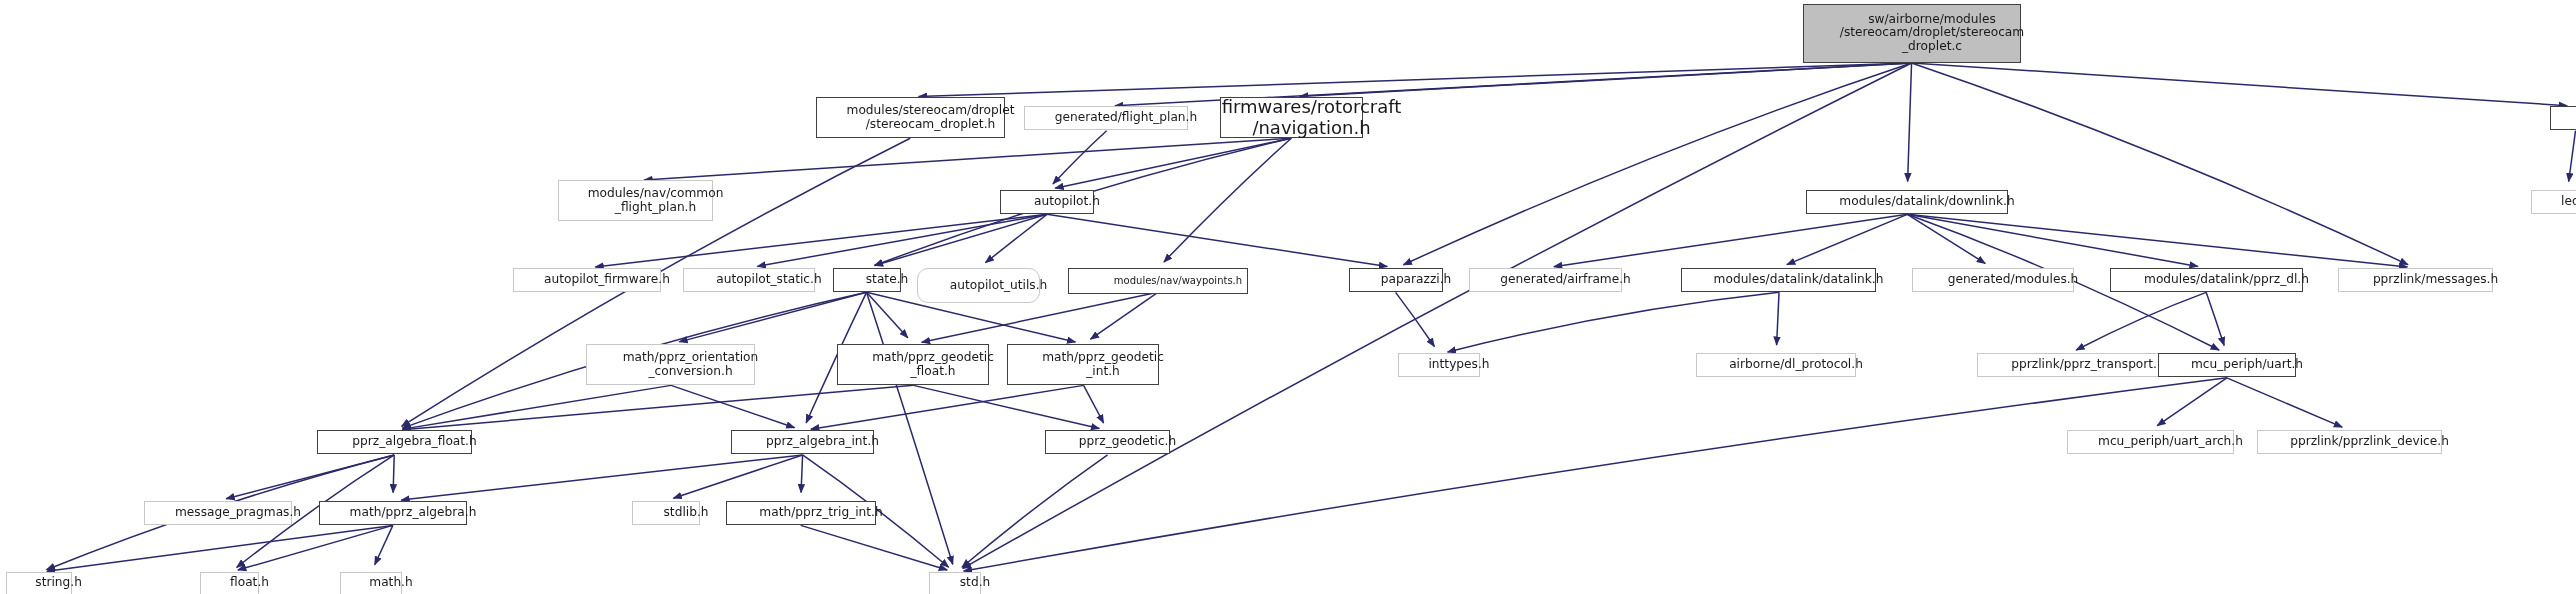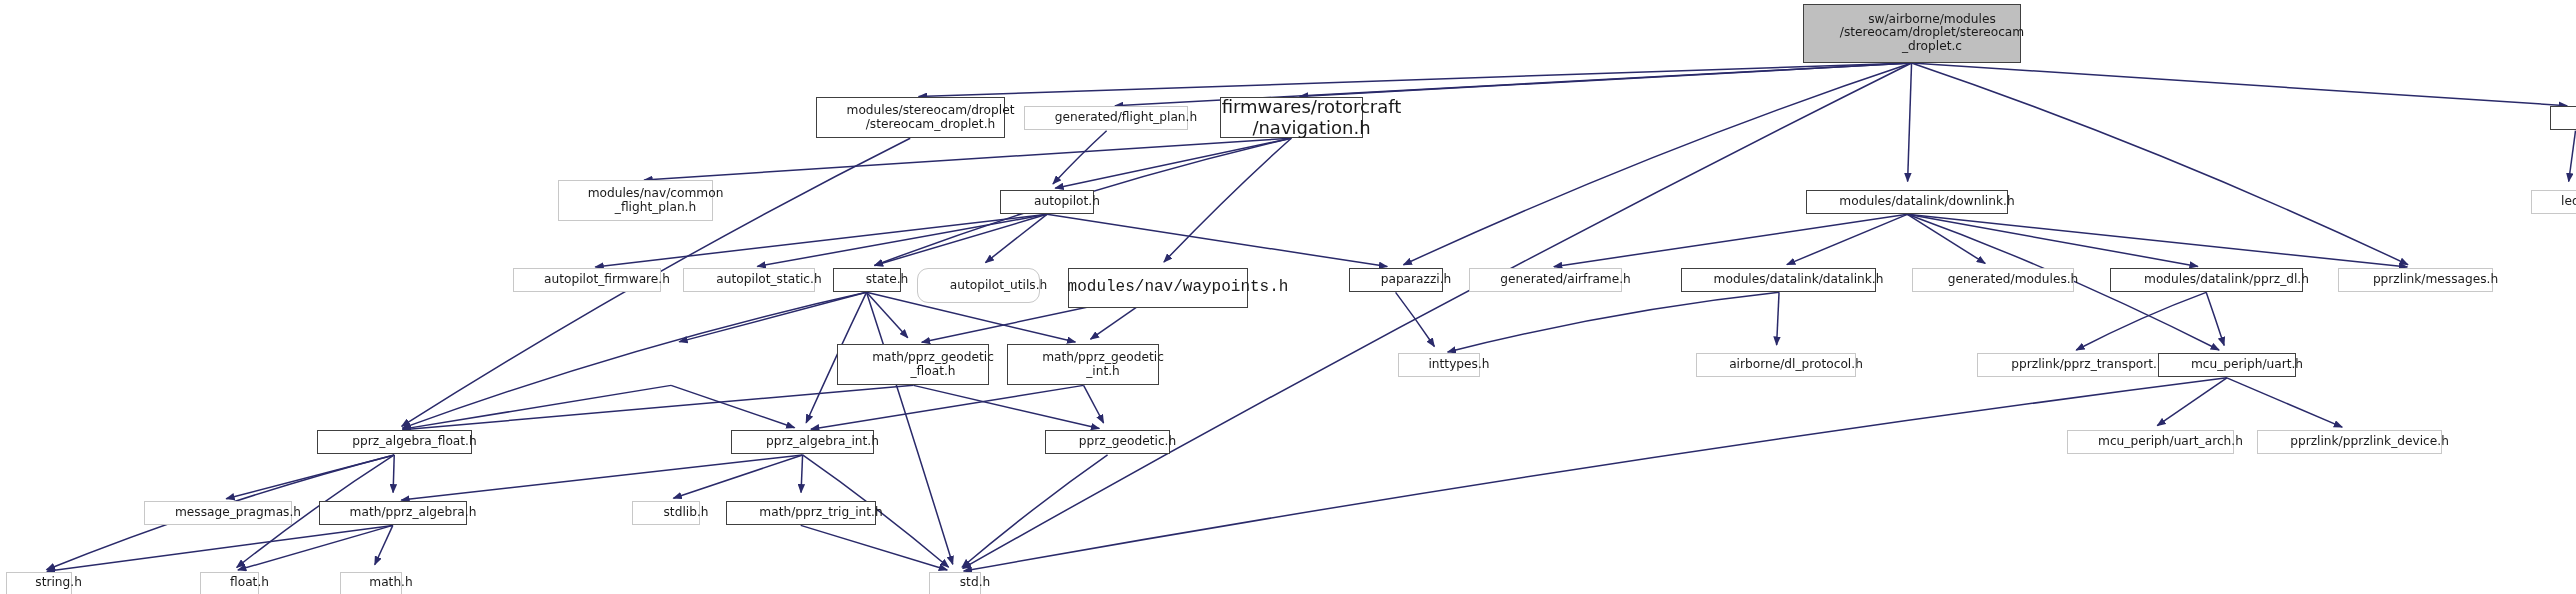--- a/index.html
+++ b/index.html
@@ -98,27 +98,29 @@
     <div class="node solid" style="left: 2550px; top: 106px; width: 52px; height: 24.4px; font-size: 12.2px;">led.h</div>
     <div class="node " style="left: 2531px; top: 190px; width: 73px; height: 24.4px; font-size: 12.2px;">led_hw.h</div>
     <div class="node " style="left: 558px; top: 180px; width: 155px; height: 41px; font-size: 12.2px;">modules/nav/common
 _flight_plan.h</div>
     <div class="node solid" style="left: 1000px; top: 190px; width: 94px; height: 24.4px; font-size: 12.2px;">autopilot.h</div>
     <div class="node solid" style="left: 1806px; top: 190px; width: 202px; height: 24.4px; font-size: 12.2px;">modules/datalink/downlink.h</div>
     <div class="node " style="left: 513px; top: 268px; width: 148px; height: 24.4px; font-size: 12.2px;">autopilot_firmware.h</div>
     <div class="node " style="left: 683px; top: 268px; width: 132px; height: 24.4px; font-size: 12.2px;">autopilot_static.h</div>
     <div class="node solid" style="left: 833px; top: 268px; width: 68px; height: 24.4px; font-size: 12.2px;">state.h</div>
     <div class="node " style="left: 917px; top: 268px; width: 123px; height: 35px; font-size: 12.2px; border-radius: 11px;">autopilot_utils.h</div>
-    <div class="node solid" style="left: 1068px; top: 268px; width: 180px; height: 40px; font-size: 16px; font-family: Liberation Mono, monospace;">modules/nav/waypoints.h</div>
+    <div class="node solid" style="left: 1068px; top: 268px; width: 180px; height: 26px; font-size: 10px;">modules/nav/waypoints.h</div>
     <div class="node solid" style="left: 1349px; top: 268px; width: 94px; height: 24.4px; font-size: 12.2px;">paparazzi.h</div>
     <div class="node " style="left: 1469px; top: 268px; width: 153px; height: 24.4px; font-size: 12.2px;">generated/airframe.h</div>
     <div class="node solid" style="left: 1681px; top: 268px; width: 195px; height: 24.4px; font-size: 12.2px;">modules/datalink/datalink.h</div>
     <div class="node " style="left: 1912px; top: 268px; width: 162px; height: 24.4px; font-size: 12.2px;">generated/modules.h</div>
     <div class="node solid" style="left: 2110px; top: 268px; width: 193px; height: 24.4px; font-size: 12.2px;">modules/datalink/pprz_dl.h</div>
     <div class="node " style="left: 2338px; top: 268px; width: 155px; height: 24.4px; font-size: 12.2px;">pprzlink/messages.h</div>
+    <div class="node " style="left: 586px; top: 344px; width: 169px; height: 41px; font-size: 12.2px;">math/pprz_orientation
+_conversion.h</div>
     <div class="node solid" style="left: 837px; top: 344px; width: 152px; height: 41px; font-size: 12.2px;">math/pprz_geodetic
 _float.h</div>
     <div class="node solid" style="left: 1007px; top: 344px; width: 152px; height: 41px; font-size: 12.2px;">math/pprz_geodetic
 _int.h</div>
     <div class="node " style="left: 1398px; top: 353px; width: 82px; height: 24.4px; font-size: 12.2px;">inttypes.h</div>
     <div class="node " style="left: 1696px; top: 353px; width: 160px; height: 24.4px; font-size: 12.2px;">airborne/dl_protocol.h</div>
     <div class="node " style="left: 1977px; top: 353px; width: 182px; height: 24.4px; font-size: 12.2px;">pprzlink/pprz_transport.h</div>
     <div class="node solid" style="left: 2158px; top: 353px; width: 138px; height: 24.4px; font-size: 12.2px;">mcu_periph/uart.h</div>
     <div class="node solid" style="left: 317px; top: 430px; width: 155px; height: 24.4px; font-size: 12.2px;">pprz_algebra_float.h</div>
     <div class="node solid" style="left: 731px; top: 430px; width: 143px; height: 24.4px; font-size: 12.2px;">pprz_algebra_int.h</div>

